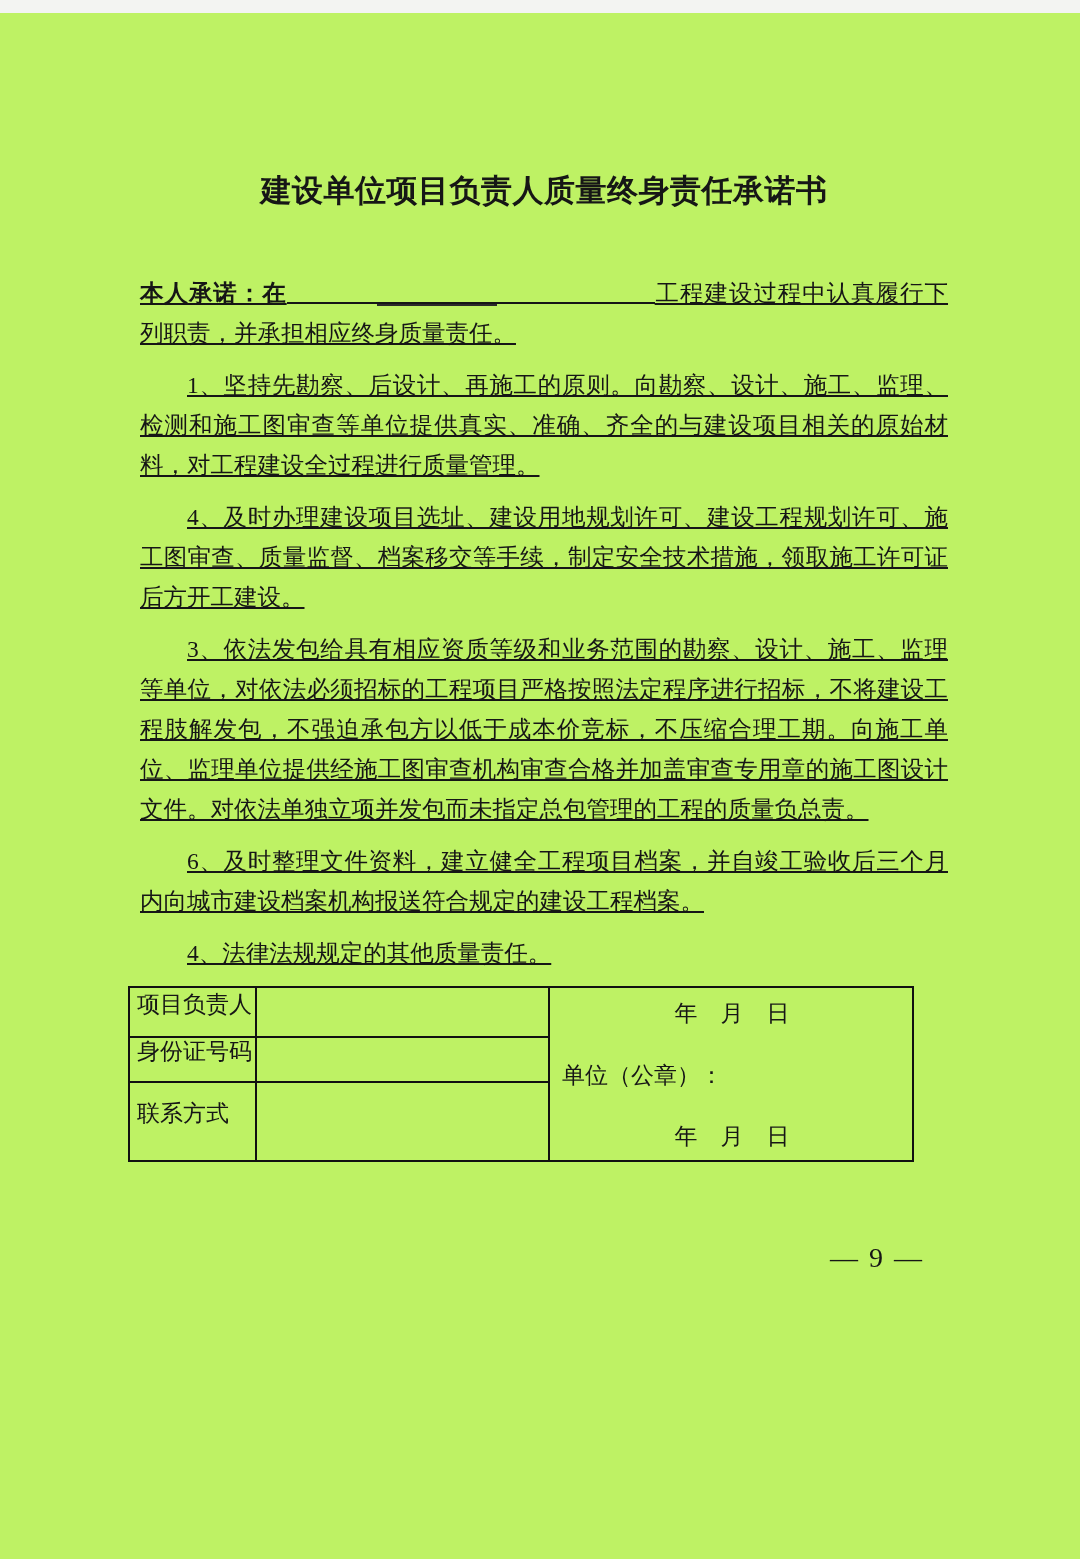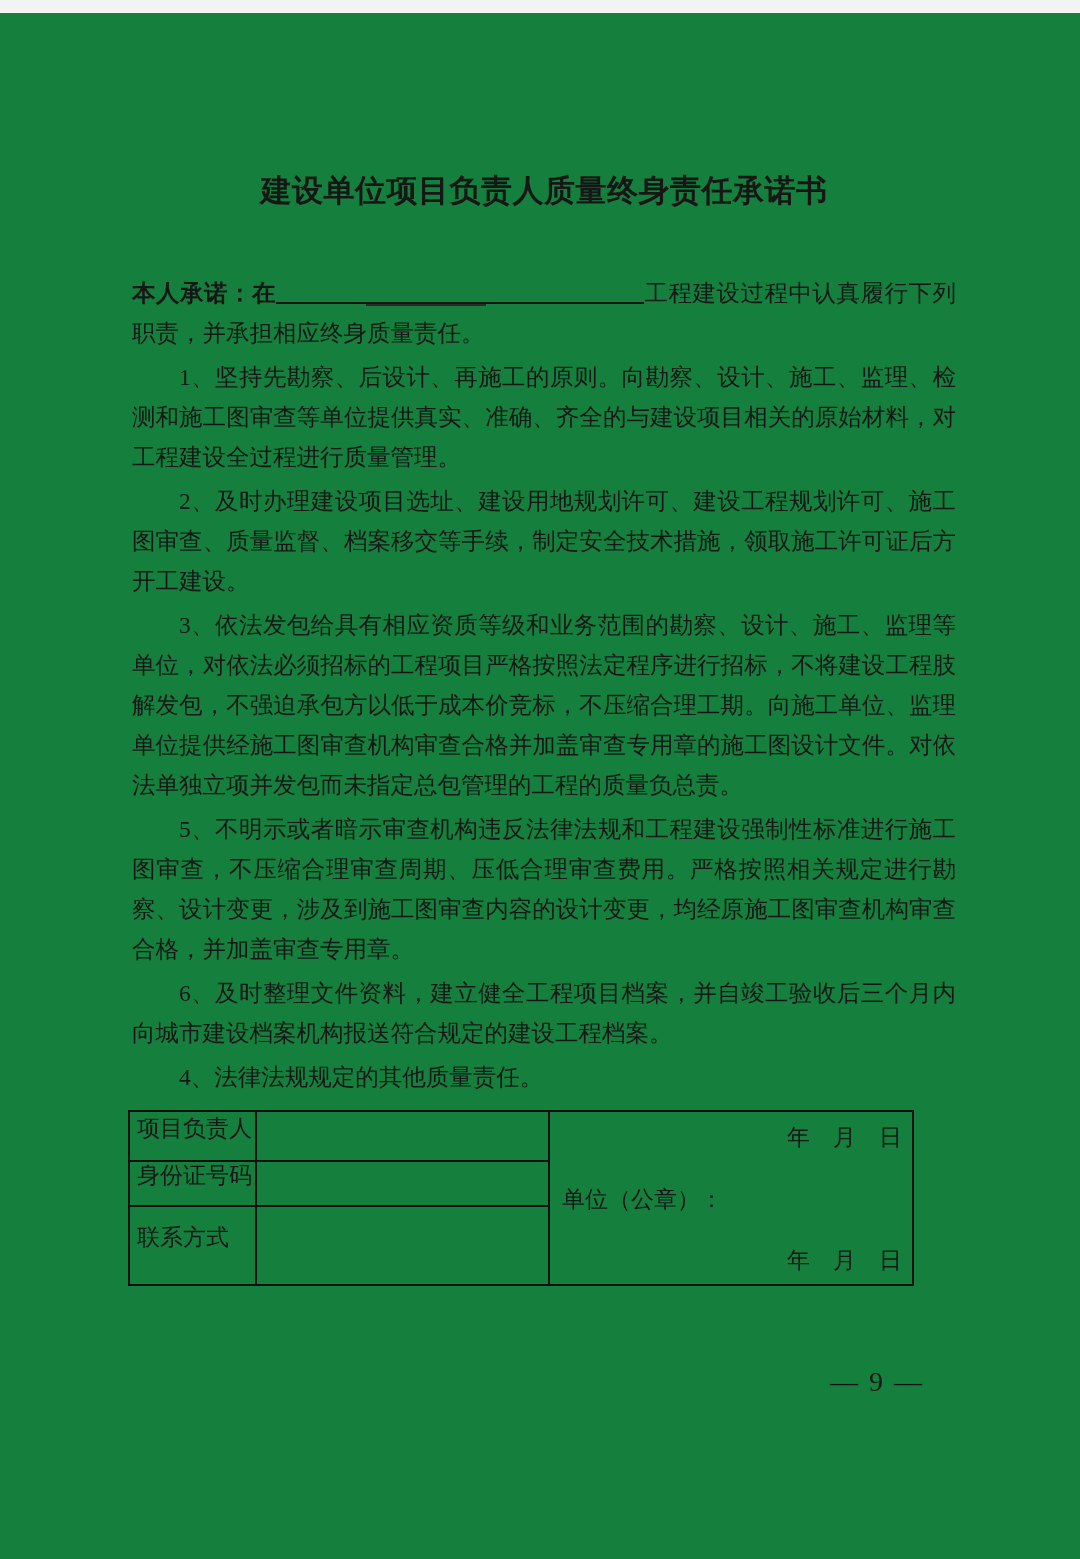--- a/index.html
+++ b/index.html
@@ -1,45 +1,46 @@
 <!DOCTYPE html>
 <html><head>
 <meta charset="utf-8">
 <style>
   html,body { margin:0; padding:0; background:#e8e8e8; }
   .page {
     position:relative;
     width:1080px; height:1559px;
     margin:0 auto;
-    background:#15803d;
+    background:#bef264;
     color:#161616;
     overflow:hidden;
     font-family:"Liberation Serif","DejaVu Serif",serif;
   }
   .scan-strip {
     position:absolute; top:0; left:0;
     width:100%; height:13px;
     background:#f3f4f2;
   }
   .content {
     position:absolute; left:128px; top:170px; width:832px;
   }
   .title {
     margin:0 0 61px 0;
     text-align:center;
     font-family:"Liberation Sans","DejaVu Sans",sans-serif;
     font-size:31px; font-weight:bold;
     letter-spacing:0.5px;
   }
   .para {
-    margin:4px;
+    margin:12px;
     font-size:23.5px;
     line-height:40px;
     text-align:justify;
     text-justify:inter-ideograph;
+    text-decoration:underline;
   }
   .intro .prefix { font-weight:bold; }
   .blank {
     display:inline-block;
     width:368px; height:4px;
     border-bottom:2.5px solid #161616;
     transform:translateY(3px);
     position:relative;
   }
   .blank::after {
@@ -69,21 +70,21 @@
     text-align:center;
   }
   .ft-value { border-right:2px solid #111; }
   .bb { border-bottom:2px solid #111; }
   .ft-sig {
     grid-column:3; grid-row:1 / span 3;
     display:flex; flex-direction:column;
     justify-content:space-between;
     padding:10px 10px 8px 12px;
   }
-  .sig-date { text-align:right; }
+  .sig-date { text-align:center; }
 
   .note {
     margin-top:17px;
     font-size:21.5px;
     line-height:37px;
     font-weight:bold;
     text-align:justify;
     text-justify:inter-ideograph;
   }
   .pageno {
@@ -100,23 +101,22 @@
 <div class="page">
   <div class="scan-strip"></div>
 
   <div class="content">
 
     <h1 class="title">建设单位项目负责人质量终身责任承诺书</h1>
 
     <p class="para intro"><span class="prefix">本人承诺：在</span><span class="blank"></span><span>工程建设过程中认真履行下列职责，并承担相应终身质量责任。</span></p>
 
     <p class="para item">1、坚持先勘察、后设计、再施工的原则。向勘察、设计、施工、监理、检测和施工图审查等单位提供真实、准确、齐全的与建设项目相关的原始材料，对工程建设全过程进行质量管理。</p>
-    <p class="para item">2、及时办理建设项目选址、建设用地规划许可、建设工程规划许可、施工图审查、质量监督、档案移交等手续，制定安全技术措施，领取施工许可证后方开工建设。</p>
+    <p class="para item">4、及时办理建设项目选址、建设用地规划许可、建设工程规划许可、施工图审查、质量监督、档案移交等手续，制定安全技术措施，领取施工许可证后方开工建设。</p>
     <p class="para item">3、依法发包给具有相应资质等级和业务范围的勘察、设计、施工、监理等单位，对依法必须招标的工程项目严格按照法定程序进行招标，不将建设工程肢解发包，不强迫承包方以低于成本价竞标，不压缩合理工期。向施工单位、监理单位提供经施工图审查机构审查合格并加盖审查专用章的施工图设计文件。对依法单独立项并发包而未指定总包管理的工程的质量负总责。</p>
-    <p class="para item">5、不明示或者暗示审查机构违反法律法规和工程建设强制性标准进行施工图审查，不压缩合理审查周期、压低合理审查费用。严格按照相关规定进行勘察、设计变更，涉及到施工图审查内容的设计变更，均经原施工图审查机构审查合格，并加盖审查专用章。</p>
     <p class="para item">6、及时整理文件资料，建立健全工程项目档案，并自竣工验收后三个月内向城市建设档案机构报送符合规定的建设工程档案。</p>
     <p class="para item">4、法律法规规定的其他质量责任。</p>
 
     <div class="form-table">
       <div class="ft-cell ft-label bb">项目负责人</div>
       <div class="ft-cell ft-value bb"></div>
 
       <div class="ft-cell ft-sig">
         <div class="sig-date">年　月　日</div>
         <div class="sig-line">单位（公章）：</div>

